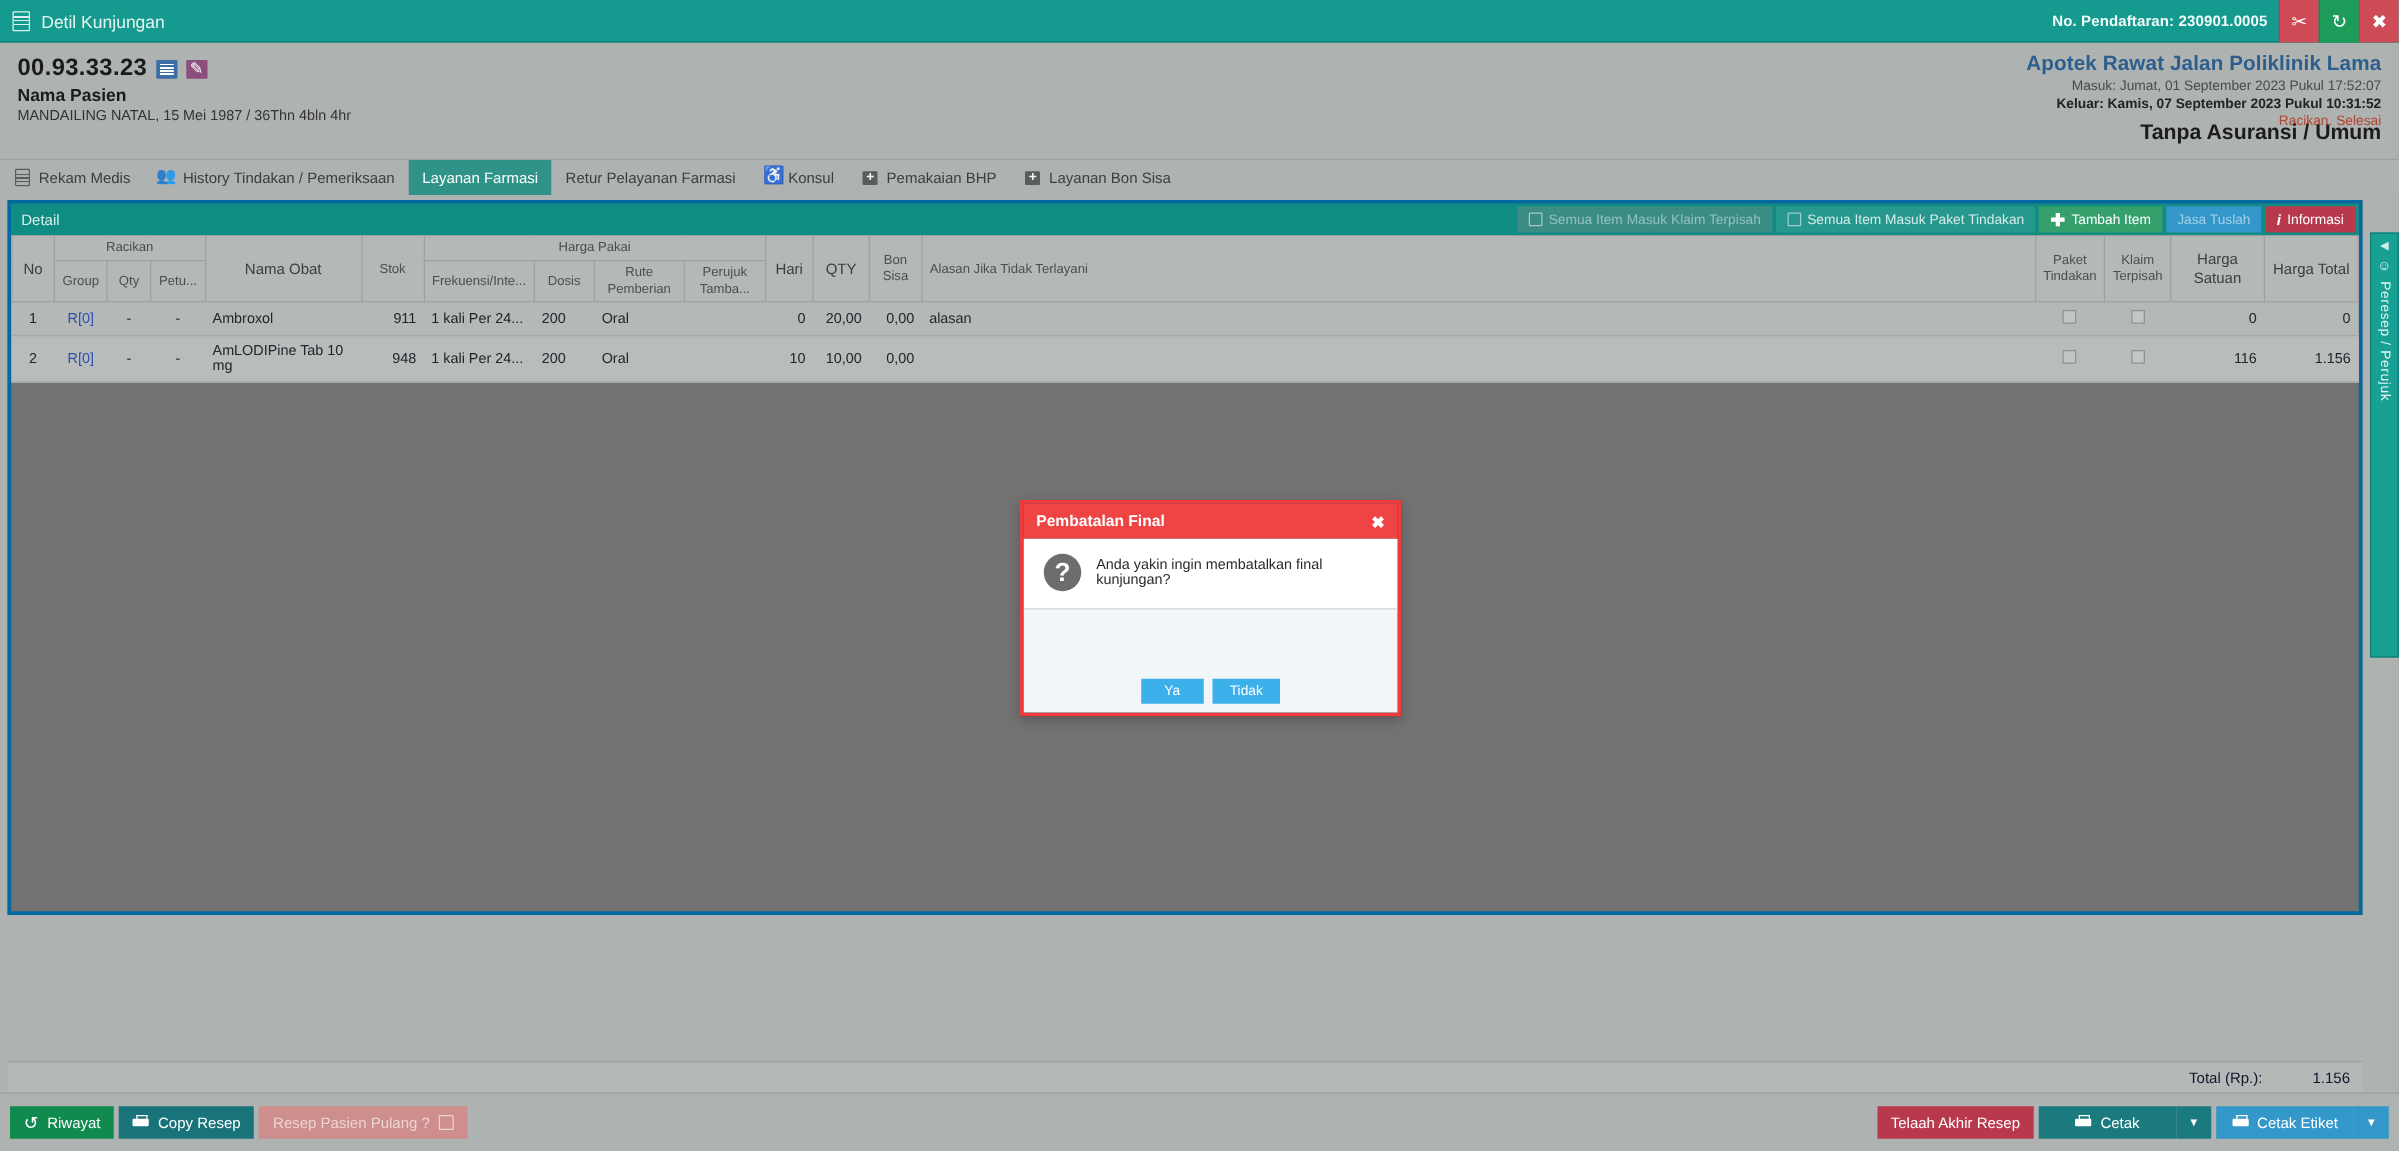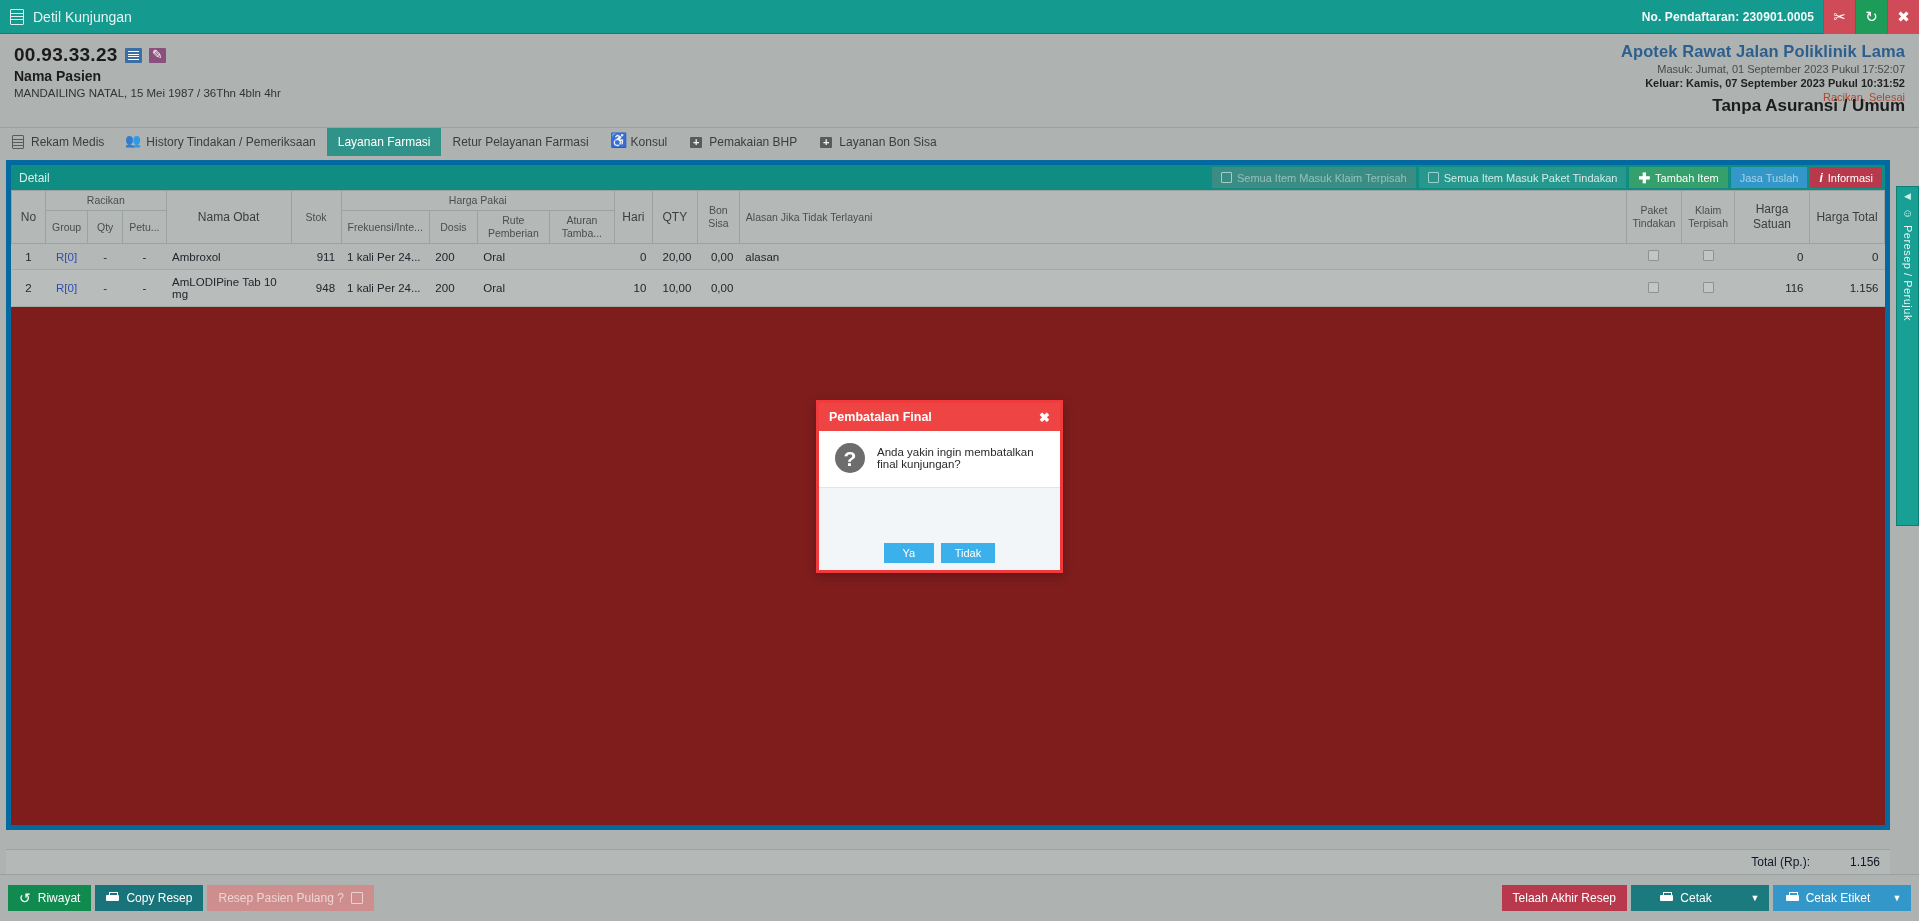--- a/index.html
+++ b/index.html
@@ -76,21 +76,21 @@
     background:linear-gradient(to bottom,transparent 3px,#4a4f4e 3px,#4a4f4e 4px,transparent 4px,
     transparent 6px,#4a4f4e 6px,#4a4f4e 7px,transparent 7px,transparent 9px,#4a4f4e 9px,#4a4f4e 10px,transparent 10px);}
   .ic-people:before{content:"\1F465";position:absolute;left:-1px;top:-2px;font-size:13px;color:#4a4f4e;}
   .ic-wheel:before{content:"\267F";position:absolute;left:0;top:-3px;font-size:14px;color:#4a4f4e;}
   .ic-kit:before{content:"";position:absolute;left:1px;top:2px;right:1px;bottom:1px;
     background:#4a4f4e;border-radius:1px;}
   .ic-kit:after{content:"+";position:absolute;left:0;top:-1px;width:100%;text-align:center;
     color:#fff;font-size:11px;font-weight:bold;line-height:16px;}
 
   
-  .panel { margin: 4px 29px 0 6px; border: 5px solid #0369a1; background:#7f1d1d; height: 670px;}
+  .panel { margin: 4px 29px 0 6px; border: 3px solid #0369a1; background:#737373; height: 572px;}
   .panel-head {
     height: 25px; background: #0f8d82; display: flex; align-items: center;
     justify-content: space-between; padding-left: 8px; padding-right: 3px;
   }
   .panel-title { color: #d7f0ed; font-size: 12px; }
   .panel-actions { display: flex; align-items: flex-start; gap: 3px; height: 21px; }
   .pa {
     height: 21px; display:flex; align-items:center; gap:5px;
     padding: 0 9px; font-size: 11px; color:#fff; cursor: pointer; white-space: nowrap;
   }
@@ -161,21 +161,21 @@
     font-size: 9px; color:#fff; }
   .pr-ic { display:inline-block; width:13px; height:12px; position:relative;}
   .pr-ic:before{content:"";position:absolute;left:0;top:3px;width:13px;height:6px;background:#fff;border-radius:1px;}
   .pr-ic:after{content:"";position:absolute;left:3px;top:0;width:7px;height:4px;
     border:1.3px solid #fff;border-bottom:none;}
   .undo-ic:before{content:"\21BA";font-size:14px;}
   .wcbx { width:12px;height:12px;border:1.4px solid rgba(255,255,255,.6);display:inline-block;border-radius:1px;}
 
   
   .modal {
-    position: absolute; left: 816px; top: 400px; width: 247px;
+    position: absolute; left: 816px; top: 400px; width: 305px;
     border: 3px solid #ef3b3b; background: #0c4a6e; z-index: 50;
     box-shadow: 0 3px 10px rgba(0,0,0,.25);
   }
   .modal-head {
     background: #ef4444; height: 28px; display:flex; align-items:center;
     justify-content: space-between; padding: 0 10px;
   }
   .modal-title { color:#fff; font-size: 12.5px; font-weight: bold; }
   .modal-x { color: #fff; font-size: 13px; font-weight: bold; cursor: pointer; }
   .modal-body {
@@ -304,21 +304,21 @@
         <th rowspan="2" style="width:75px" class="big">Harga Satuan</th>
         <th rowspan="2" style="width:75px" class="big">Harga Total</th>
       </tr>
       <tr>
         <th style="width:35px">Group</th>
         <th style="width:35px">Qty</th>
         <th style="width:35px">Petu...</th>
         <th style="width:70px">Frekuensi/Inte...</th>
         <th style="width:48px">Dosis</th>
         <th style="width:72px">Rute Pemberian</th>
-        <th style="width:65px">Aturan Tamba...</th>
+        <th style="width:65px">Perujuk Tamba...</th>
       </tr>
     </thead>
     <tbody>
       <tr>
         <td class="ctr">1</td>
         <td class="ctr"><span class="rlink">R[0]</span></td>
         <td class="ctr">-</td>
         <td class="ctr">-</td>
         <td>Ambroxol</td>
         <td class="num">911</td>

